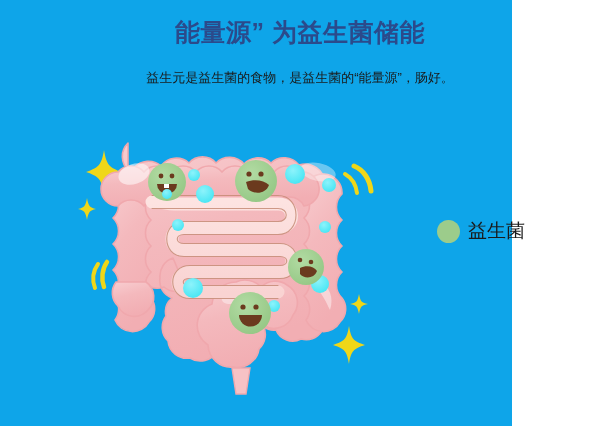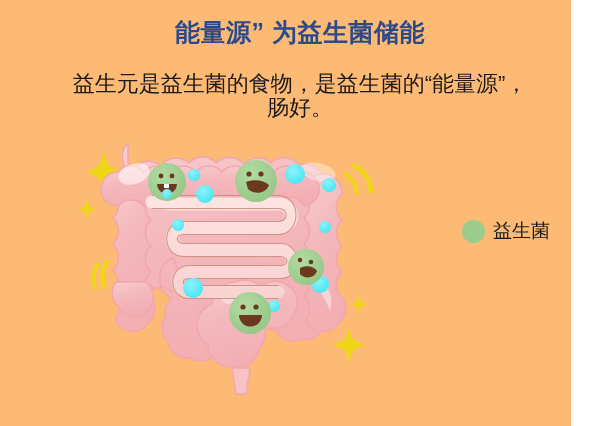--- a/index.html
+++ b/index.html
@@ -9,65 +9,65 @@
   body {
     width: 600px;
     height: 426px;
     background: #ffffff;
     font-family: "Liberation Sans", "DejaVu Sans", sans-serif;
     overflow: hidden;
     position: relative;
   }
   #root {
     position: relative;
-    width: 571px;
+    width: 512px;
     height: 426px;
-    background: #fdba74;
+    background: #0ea5e9;
   }
   
   .header {
     position: absolute;
     left: 0; top: 0;
     width: 600px;
     text-align: center;
   }
   .title {
     margin: 0;
     padding-top: 16px;
     font-size: 25px;
     line-height: 32px;
     font-weight: bold;
     color: #2b4a8b;
     letter-spacing: 0.5px;
     white-space: nowrap;
   }
   .subtitle {
-    margin: 14px;
+    margin: 8px;
     padding-top: 10px;
-    font-size: 22px;
+    font-size: 13px;
     line-height: 24px;
     color: #1a1a1a;
     width: 470px;
     margin-left: auto;
     margin-right: auto;
     text-align: center;
   }
   
   .illustration {
     position: absolute;
     left: 72px;
     top: 132px;
     width: 360px;
     height: 280px;
   }
   .illustration svg { display: block; }
   
   .legend {
     position: absolute;
-    left: 462px;
+    left: 437px;
     top: 212px;
     width: 130px;
   }
   .legend-row {
     display: flex;
     align-items: center;
     height: 38px;
   }
   .legend-swatch {
     width: 23px;

